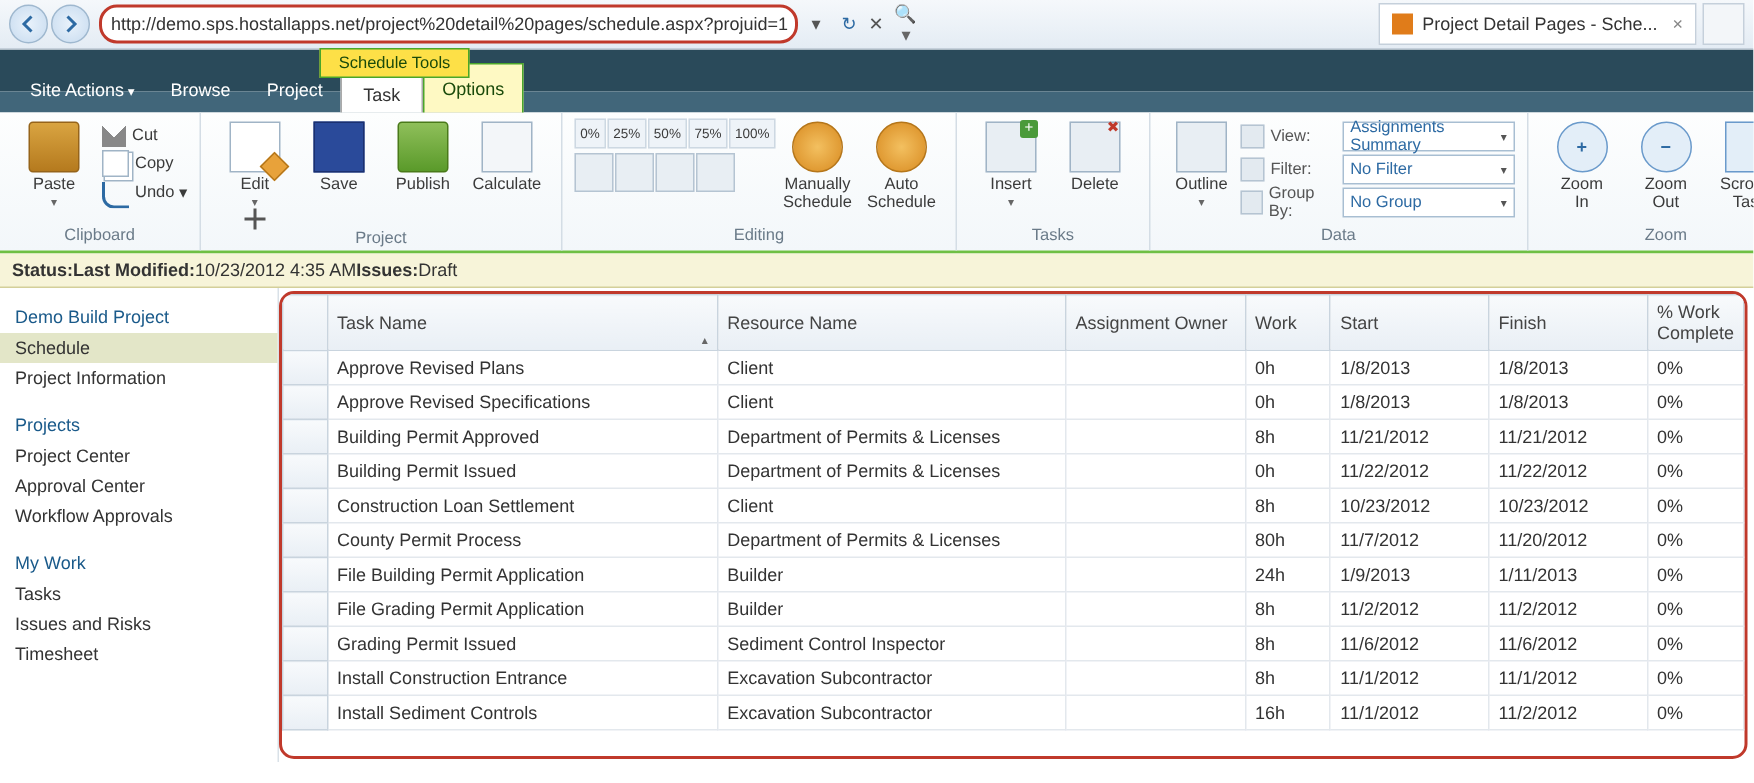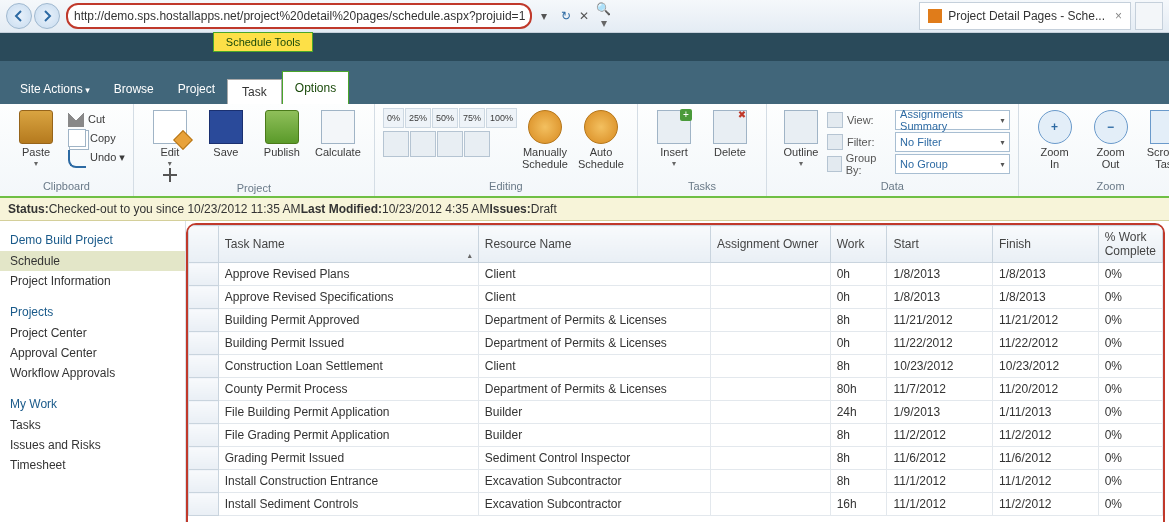--- a/index.html
+++ b/index.html
@@ -10,25 +10,25 @@
 .addr-drop{width:16px;text-align:center;color:#555;}
 .addr-go{width:20px;height:20px;color:#2d6aa3;display:flex;align-items:center;justify-content:center;margin-left:4px;}
 .search-drop{width:16px;text-align:center;color:#666;margin-left:4px;}
 .spacer{flex:1;}
 .tab{height:26px;border:1px solid #c5d0db;background:#fff;display:flex;align-items:center;padding:0 8px;margin-left:8px;}
 .tab-icon{width:14px;height:14px;background:#e07c1a;margin-right:6px;display:inline-block;}
 .tab-close{color:#888;margin-left:10px;}
 .newtab{width:26px;height:26px;border:1px solid #c5d0db;background:#f3f6f9;margin-left:4px;}
 .top-strip{height:28px;background:#2a4a5a;}
 .sched-tools{position:absolute;left:213px;top:32px;width:98px;height:18px;background:#fde047;border:1px solid #4aa62a;color:#1a4a0a;font-size:11px;text-align:center;line-height:18px;}
-.menubar{height:43px;background:#41667a;display:flex;align-items:flex-end;padding-left:8px;}
+.menubar{height:14px;background:#41667a;display:flex;align-items:flex-end;padding-left:8px;}
 .menubar .mi{color:#fff;padding:6px 12px 8px;font-size:12px;cursor:pointer;}
 .menubar .mi.drop::after{content:" \25BE";font-size:9px;}
 .menubar .tab-active{background:#fff;color:#333;border:1px solid #aaa;border-bottom:none;padding:5px 14px;}
-.menubar .tab-green{background:#ffffff;color:#1a4a0a;border:1px solid #4aa62a;border-bottom:none;padding:9px 12px;}
+.menubar .tab-green{background:#fef9c3;color:#1a4a0a;border:1px solid #4aa62a;border-bottom:none;padding:9px 12px;}
 .ribbon{height:92px;background:linear-gradient(#fdfefe,#f3f7fa);border-bottom:2px solid #6fbf44;display:flex;}
 .rgroup{border-right:1px solid #d4dde5;padding:4px 8px 2px;display:flex;flex-direction:column;justify-content:space-between;}
 .rgroup-body{display:flex;align-items:flex-start;flex:1;}
 .rgroup-label{text-align:center;font-size:11px;color:#6a7a88;padding-bottom:2px;}
 .big-btn{display:flex;flex-direction:column;align-items:center;width:52px;padding:2px 2px 0;cursor:pointer;}
 .big-btn .ico{width:32px;height:32px;margin-bottom:2px;}
 .big-btn .lbl{font-size:11px;color:#3b3b3b;text-align:center;line-height:12px;}
 .big-btn.drop .lbl::after{content:" \25BE";font-size:8px;color:#666;display:block;}
 .small-stack{display:flex;flex-direction:column;gap:1px;margin-left:4px;margin-top:2px;}
 .small-btn{display:flex;align-items:center;font-size:11px;color:#3b3b3b;cursor:pointer;height:18px;}
@@ -254,21 +254,20 @@
           <div class="ico ico-scroll"></div>
           <div class="lbl">Scroll to<br>Task</div>
         </div>
     </div>
     <div class="rgroup-label">Zoom</div>
   </div>
 </div>
 
 <div class="status-bar">
   <b>Status:</b>
-  <span> Checked-out to you since 10/23/2012 11:35 AM </span>
   <b>Last Modified:</b>
   <span> 10/23/2012 4:35 AM </span>
   <b>Issues:</b>
   <span> Draft</span>
 </div>
 
 <div class="main">
   <div class="leftnav">
     <div class="hdr">Demo Build Project</div>
     <div class="item sel">Schedule</div>

